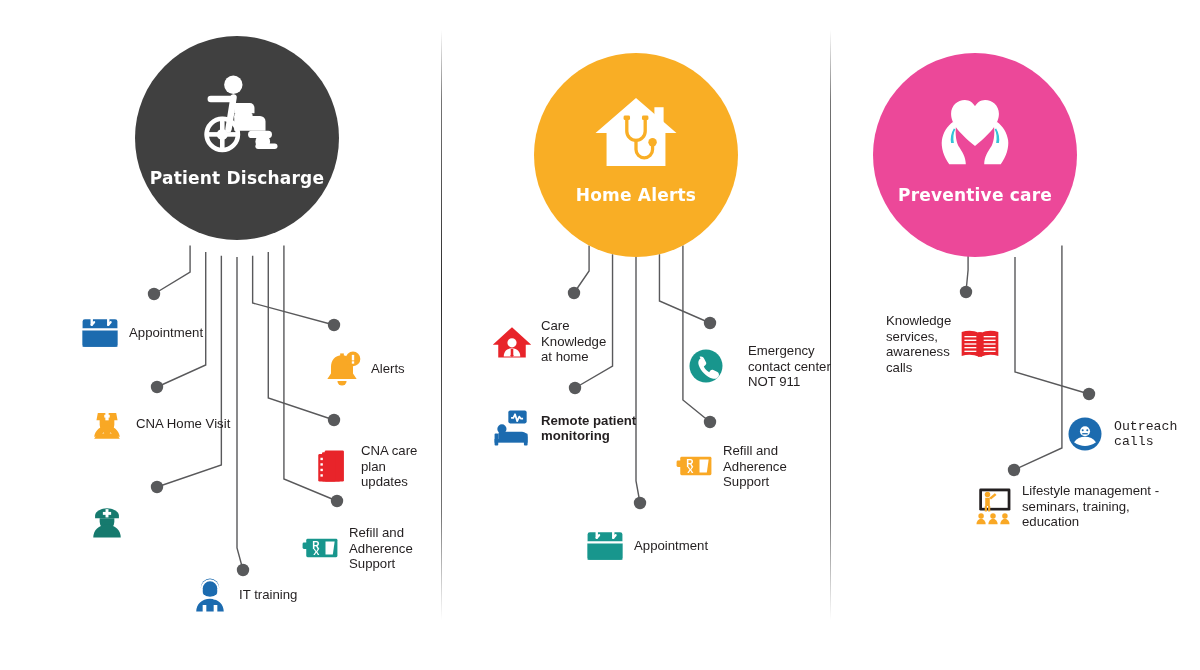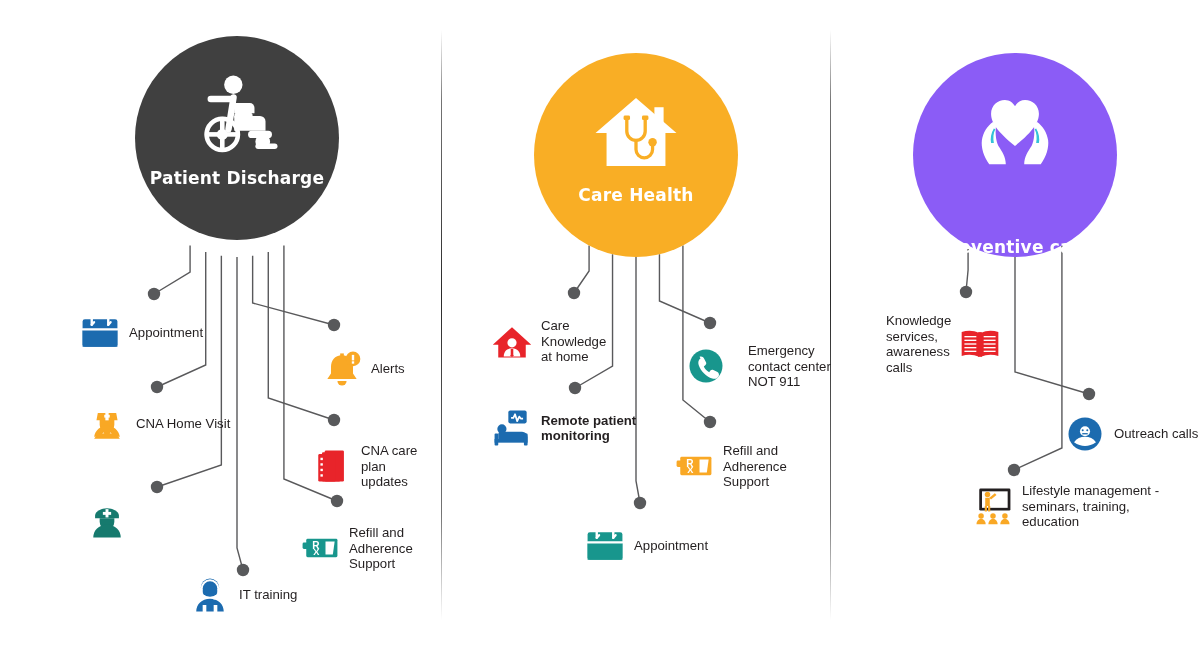--- a/index.html
+++ b/index.html
@@ -142,24 +142,24 @@
       <g fill="none" stroke="#F9AE25" stroke-width="3.6" stroke-linecap="round">
         <path d="M40 34 v14 a10 10 0 0 0 20 0 v-14"></path>
         <path d="M50 58 v10 a9 9 0 0 0 18 0 v-5"></path>
       </g>
       <g fill="#F9AE25">
         <rect x="36.5" y="31" width="7" height="5" rx="1.6"></rect>
         <rect x="56.5" y="31" width="7" height="5" rx="1.6"></rect>
         <circle cx="68" cy="60" r="4.6"></circle>
       </g>
     </svg>
-    <div class="p-label">Care Health</div>
-  </div>
-
-  <div class="pillar" style="left:913px;top:53px;width:204px;height:204px;background:#8b5cf6;justify-content:space-between;">
+    <div class="p-label">Home Alerts</div>
+  </div>
+
+  <div class="pillar" style="left:873px;top:53px;width:204px;height:204px;background:#ec4899;">
     <svg class="p-icon" viewBox="0 0 100 100">
       <g fill="#ffffff">
         <path d="M50 64 C30 48 24 38 24 29 C24 20 31 14 39 14 C44 14 48 17 50 21 C52 17 56 14 61 14 C69 14 76 20 76 29 C76 38 70 48 50 64 Z"></path>
         <path d="M26 38 C20 42 15 50 14 58 C13 66 16 76 22 84 L40 84 C40 76 36 70 32 64 C29 59 28 47 30 40 Z"></path>
         <path d="M74 38 C80 42 85 50 86 58 C87 66 84 76 78 84 L60 84 C60 76 64 70 68 64 C71 59 72 47 70 40 Z"></path>
       </g>
       <g fill="#34C3D8">
         <path d="M27 45 c-3 5 -4 11 -3 16 l3 0 c-1 -6 -0.5 -11 1.6 -15.2 z"></path>
         <path d="M73 45 c3 5 4 11 3 16 l-3 0 c1 -6 0.5 -11 -1.6 -15.2 z"></path>
       </g>
@@ -384,21 +384,21 @@
           <path d="M28 28 h13"></path>
           <path d="M28 32 h13"></path>
       </g>
     </svg>
     <div class="n-label">Knowledge
 services,
 awareness
 calls</div>
   </div>
 
-  <div class="node" style="left:1063px;top:412px;">
+  <div class="node" style="left:1063px;top:412px;font-family:Liberation Mono, monospace;">
     <svg class="n-icon" viewBox="0 0 48 48">
       <circle cx="24" cy="24" r="18" fill="#1C6BAF"></circle>
       <g fill="#ffffff">
         <circle cx="24" cy="21" r="5.5"></circle>
         <path d="M12 33 c3 -4 7 -6 12 -6 s9 2 12 6 c-4 3 -8 4 -12 4 s-8 -1 -12 -4 z"></path>
       </g>
       <g fill="#1C6BAF">
         <circle cx="21.5" cy="20" r="1.1"></circle>
         <circle cx="26.5" cy="20" r="1.1"></circle>
         <path d="M21 23 h6 v1.4 h-6 z"></path>

